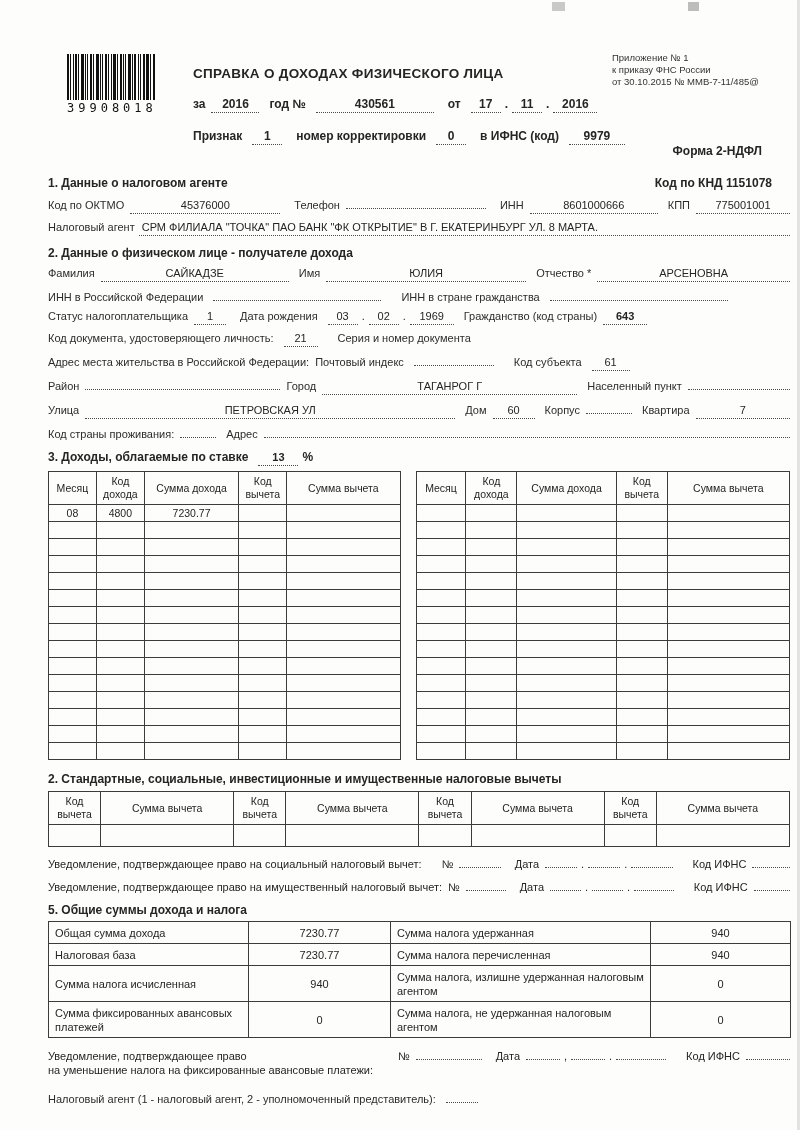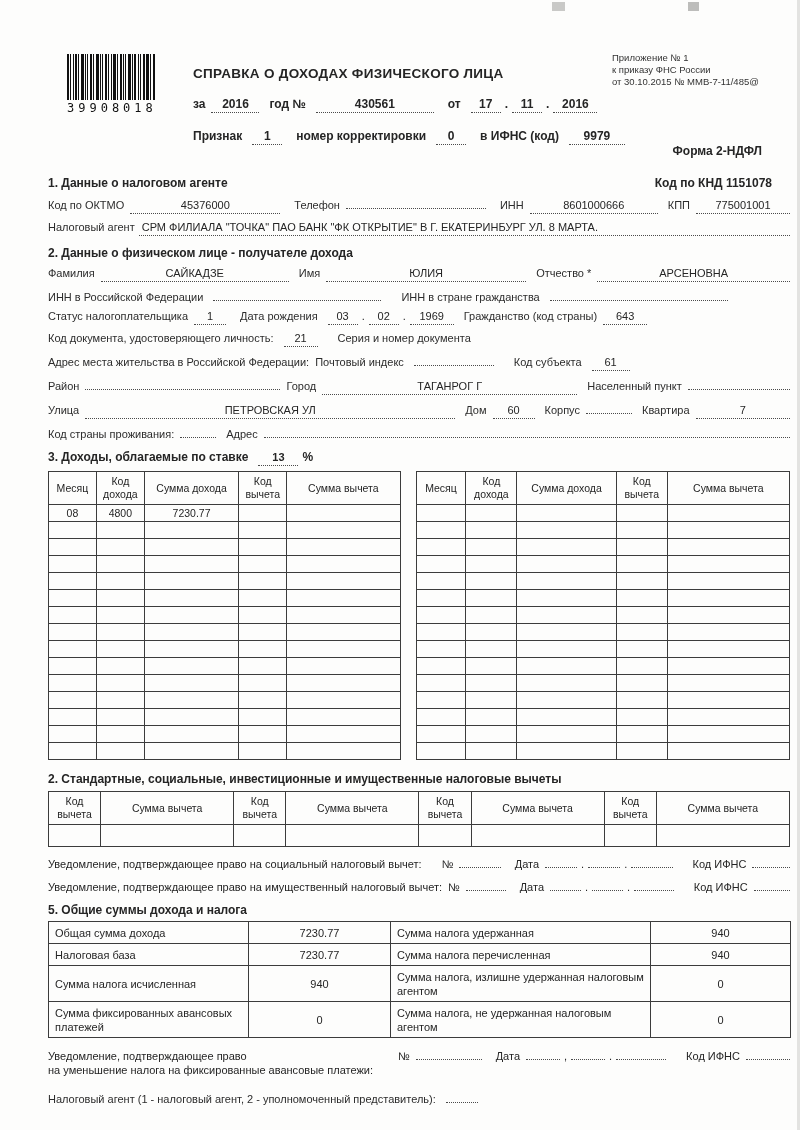--- a/index.html
+++ b/index.html
@@ -198,21 +198,21 @@
   <div class="row">
     <span class="lbl">Статус налогоплательщика</span>
     <span class="fv gap6" style="width:32px;">1</span>
     <span class="lbl gap14">Дата рождения</span>
     <span class="fv gap10" style="width:30px;">03</span>
     <span class="gap4">.</span>
     <span class="fv gap4" style="width:30px;">02</span>
     <span class="gap4">.</span>
     <span class="fv gap4" style="width:44px;">1969</span>
     <span class="lbl gap10">Гражданство (код страны)</span>
-    <span class="fv gap6" style="width:44px;">643</span>
+    <span class="fv gap6" style="width:44px;font-weight:bold;">643</span>
   </div>
   <div class="row">
     <span class="lbl">Код документа, удостоверяющего личность:</span>
     <span class="fv gap10" style="width:34px;">21</span>
     <span class="lbl gap20">Серия и номер документа</span>
   </div>
   <div class="row">
     <span class="lbl">Адрес места жительства в Российской Федерации:</span>
     <span class="lbl gap6">Почтовый индекс</span>
     <span class="fv gap10" style="width:80px;"></span>

